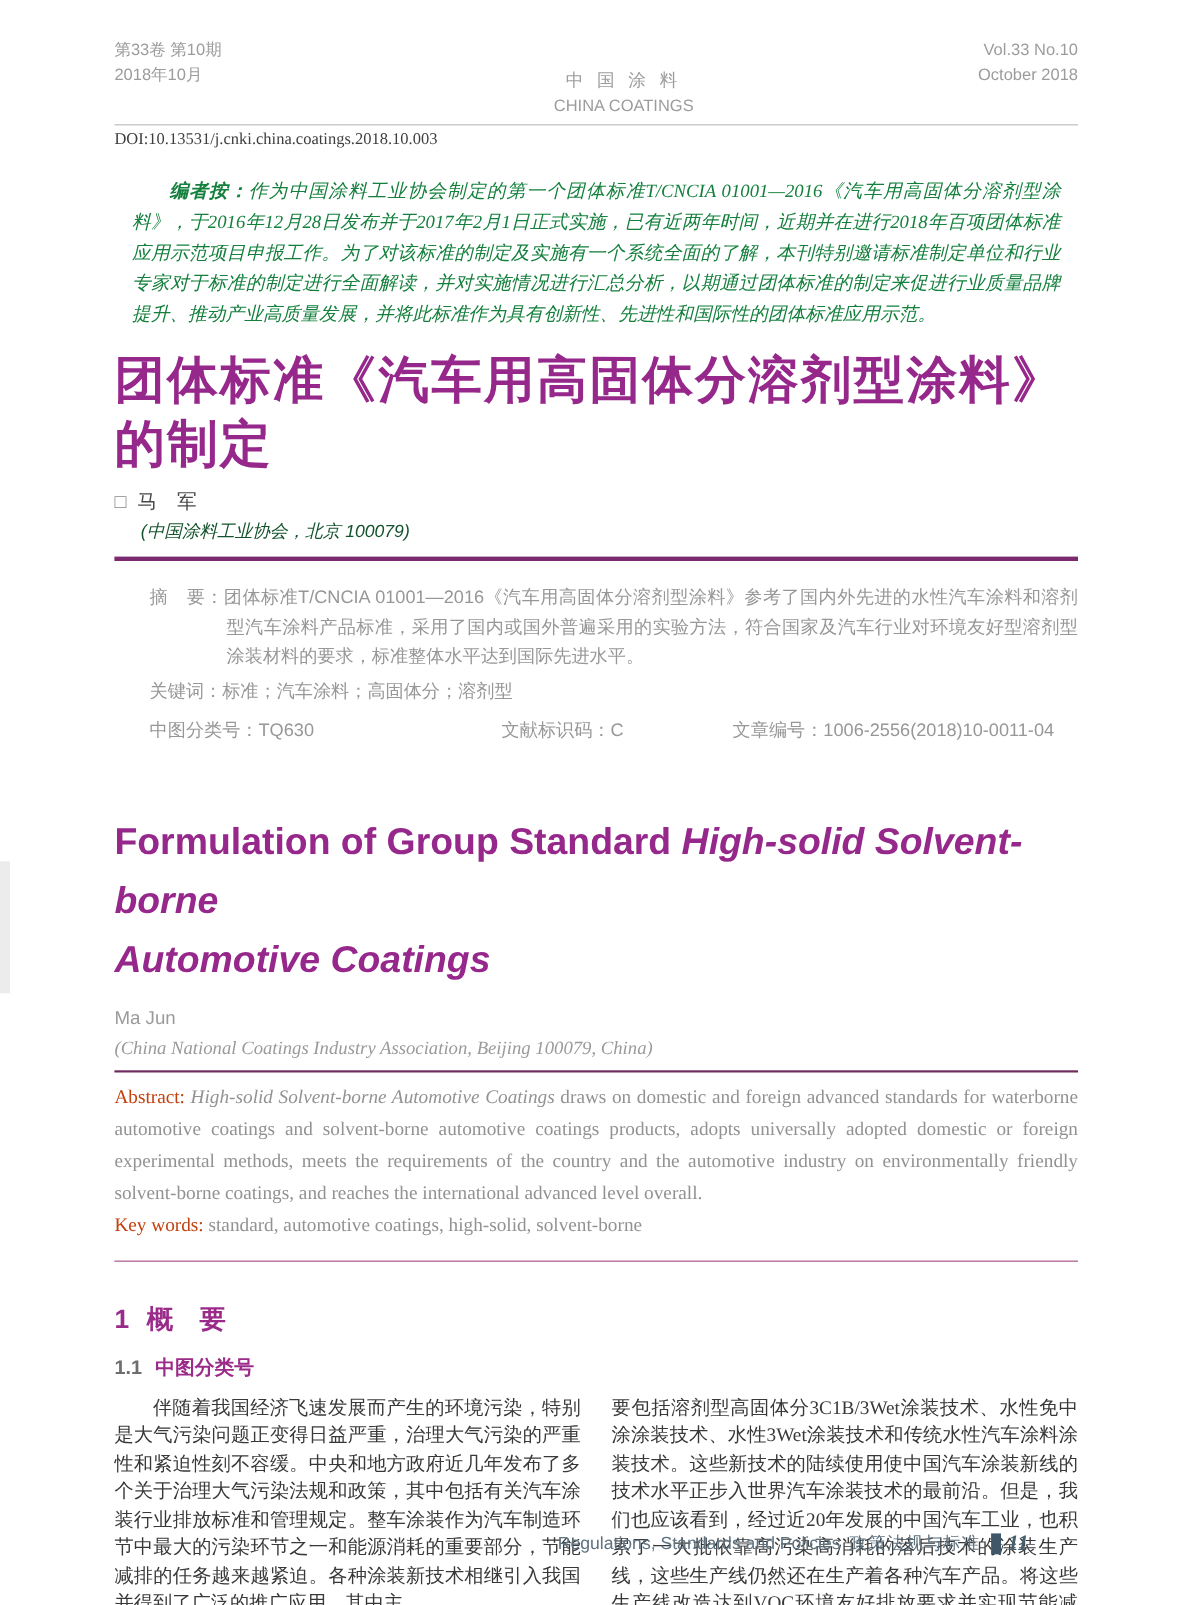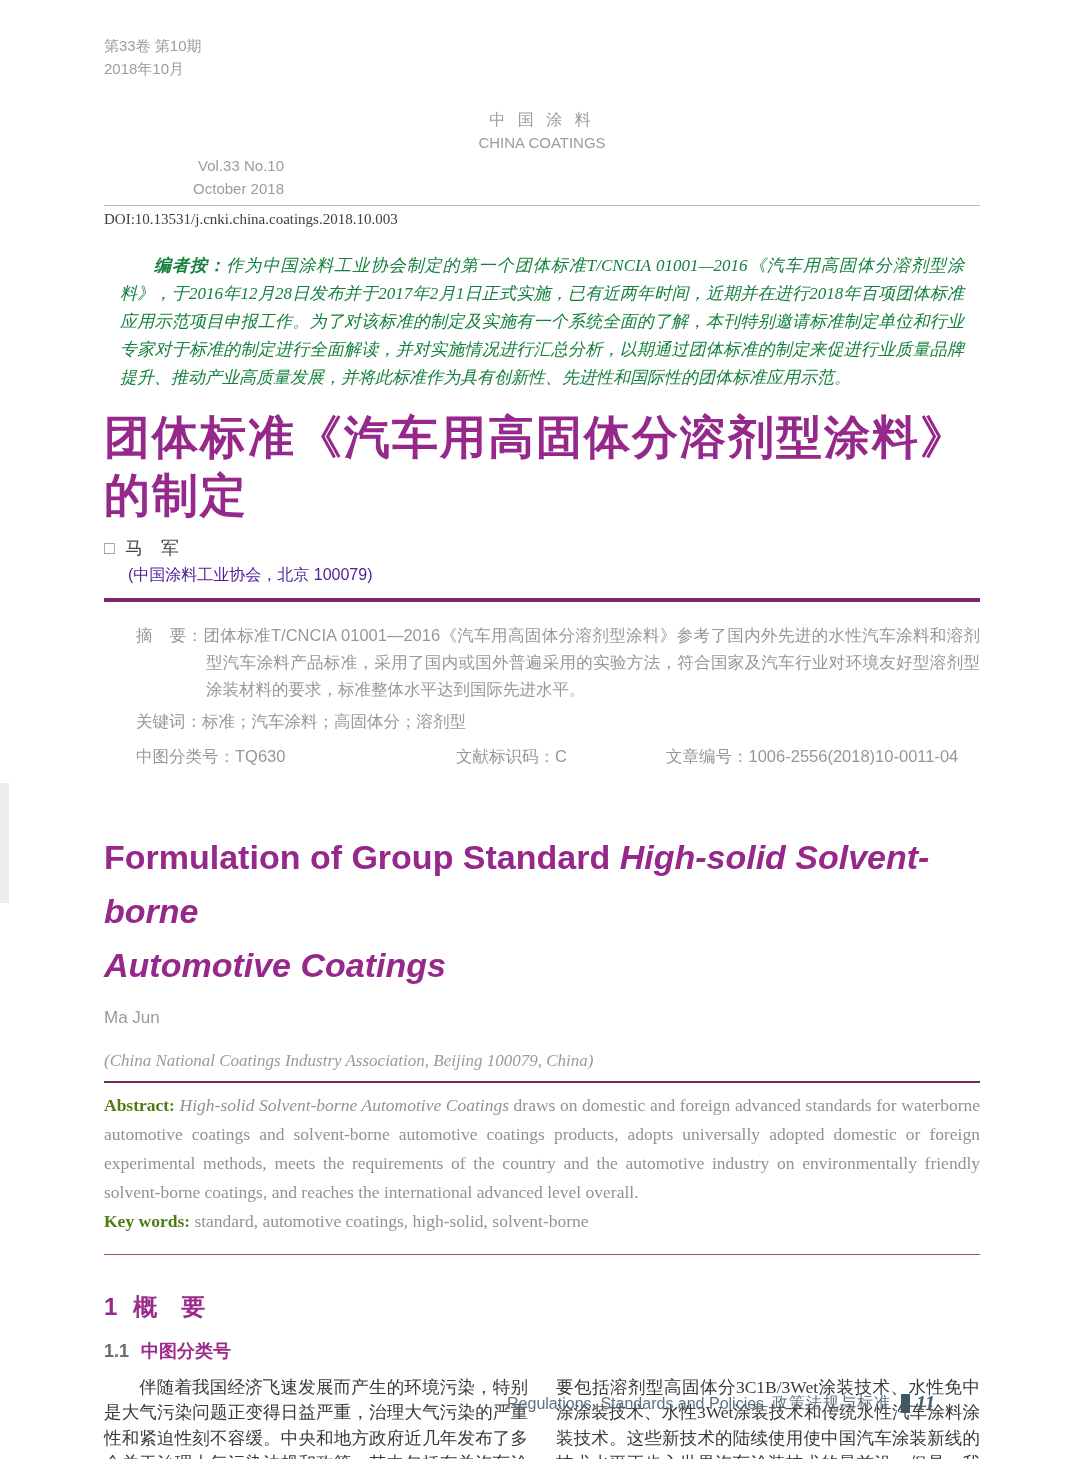--- a/index.html
+++ b/index.html
@@ -1,60 +1,60 @@
 <!DOCTYPE html>
 <html><head>
 <meta charset="utf-8">
 <style>
   html,body{margin:0;padding:0;background:#fff;}
   .page{position:relative;width:1075px;height:1459px;background:#ffffff;overflow:hidden;
         font-family:"Liberation Sans",sans-serif;}
   .content{padding:34px 95px 0 104px;}
 
   
-  .journal-header{display:flex;font-size:15px;color:#9c9c9c;line-height:23px;flex-direction:column;}
+  .journal-header{display:flex;font-size:15px;color:#9c9c9c;line-height:23px;}
   .jh-left{width:230px;}
   .jh-center{flex:1;text-align:center;margin-top:28px;}
   .jh-center .cn{font-size:16px;letter-spacing:4px;}
   .jh-right{width:180px;text-align:right;}
   .header-rule{height:1px;background:#b8b8b8;margin-top:5px;}
   .doi-line{margin-top:5px;font-family:"Liberation Serif",serif;font-size:15px;color:#3e3e3e;}
 
   
   .editor-note{margin:24px 16px 0 16px;color:#15803d;font-size:17px;line-height:28px;
                text-align:justify;text-indent:2em;font-style:italic;
                font-family:"Liberation Serif","DejaVu Serif",serif;}
   .editor-note .lbl{font-weight:bold;}
 
   
   .title-cn{margin-top:16px;color:#96278b;font-size:46px;font-weight:bold;line-height:58px;letter-spacing:2px;}
 
   
   .author-row{margin-top:12px;font-size:18px;color:#4a4a4a;}
   .author-row .marker{color:#8a8a8a;margin-right:10px;}
-  .affil-cn{margin:5px 0 0 24px;font-size:16px;color:#4c1d95;}
+  .affil-cn{margin:5px 0 0 24px;font-size:16px;color:#14532d;font-style:italic;}
   .thick-rule{height:4px;background:#7c2a70;margin-top:12px;}
 
   
   .abs-cn{margin:20px 0 0 32px;color:#979797;font-size:16.5px;line-height:27px;
           text-align:justify;padding-left:70px;text-indent:-70px;}
   .kw-cn{margin:5px 0 0 32px;color:#979797;font-size:16.5px;line-height:27px;}
   .meta-row{display:flex;margin:8px 0 0 32px;color:#979797;font-size:16.5px;line-height:27px;}
   .meta-cell-1{width:320px;}
   .meta-cell-2{width:210px;}
 
   
   .title-en{margin-top:60px;color:#96278b;font-size:34px;font-weight:bold;line-height:54px;}
   .title-en .it{font-style:italic;}
   .en-author{margin-top:16px;font-size:17px;color:#9a9a9a;}
-  .en-affil{margin-top:23px;font-family:"Liberation Serif",serif;font-style:italic;font-size:17px;color:#9a9a9a;}
+  .en-affil{margin-top:7px;font-family:"Liberation Serif",serif;font-style:italic;font-size:17px;color:#9a9a9a;}
   .rule-dark{height:2px;background:#6f2a5e;margin-top:10px;}
   .abs-en{margin-top:8px;font-family:"Liberation Serif",serif;font-size:17.5px;line-height:29px;
           color:#929292;text-align:justify;}
-  .abs-en .lbl{font-weight:bold;color:#4d7c0f;}
+  .abs-en .lbl{font-weight:normal;color:#c2410c;}
   .abs-en .it{font-style:italic;}
   .rule-magenta{height:1px;background:#a4487c;margin-top:9px;}
 
   
   .sec1{margin-top:36px;color:#9b2b8b;font-size:24px;font-weight:bold;}
   .sec1 .num{margin-right:16px;}
   .sec11{margin-top:16px;font-size:18px;font-weight:bold;}
   .sec11 .num{color:#6e6e6e;margin-right:12px;}
   .sec11 .ttl{color:#9b2b8b;}
 

